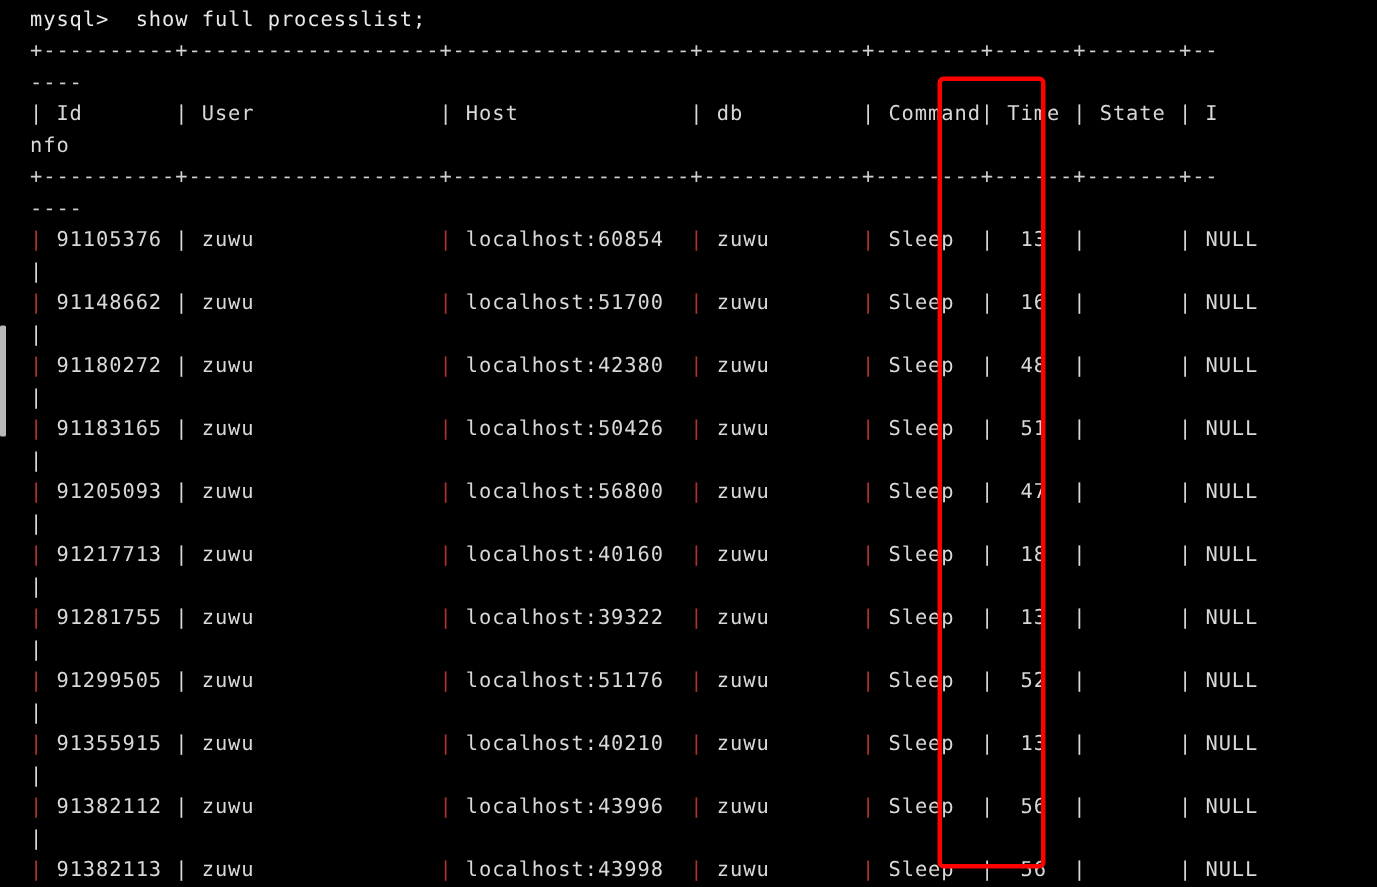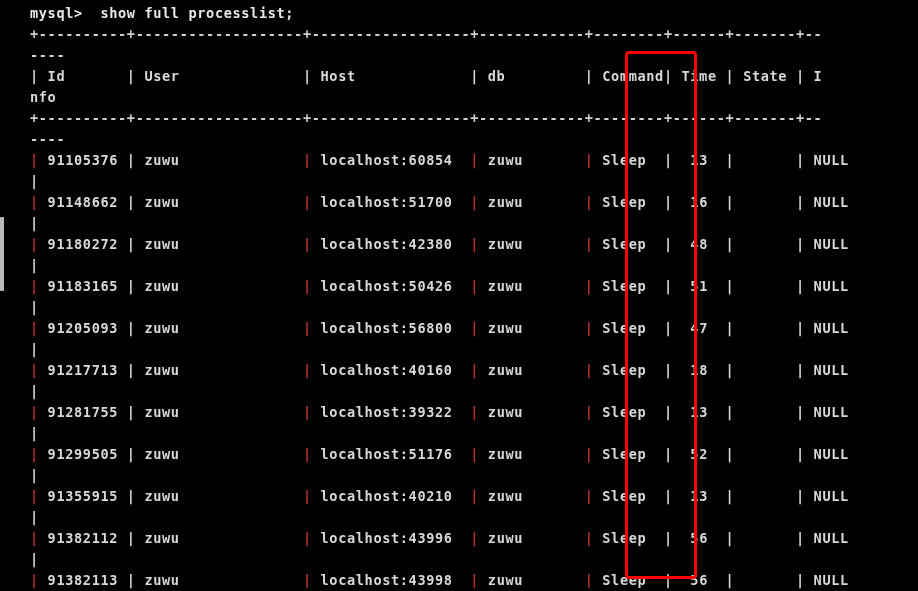--- a/index.html
+++ b/index.html
@@ -23,31 +23,31 @@
     top: 0;
     width: 918px;
     height: 591px;
     background: #000000;
     overflow: hidden;
   }
 
   
   .term-text {
     position: absolute;
-    left: 30px;
+    left: 20px;
     top: 3px;
     margin: 0;
     padding: 0;
     font-family: "DejaVu Sans Mono", "Liberation Mono", monospace;
     font-size: 13.6px;
     line-height: 21px;
     letter-spacing: 0.62px;
     color: #d8d8d8;
     white-space: pre;
-    font-weight: 700;
+    font-weight: 400;
     -webkit-font-smoothing: none;
   }
 
   .line { display: block; height: 21px; }
 
   
   .wrap { display: block; height: 21px; }
 
   .sep { color: #cfcfcf; }
   .prompt { color: #e8e8e8; }

